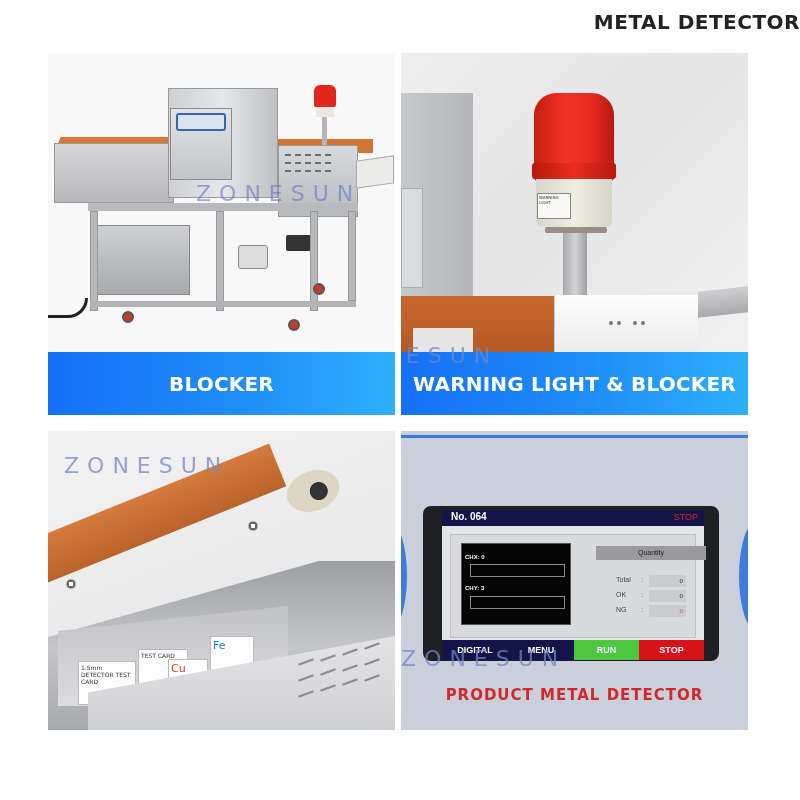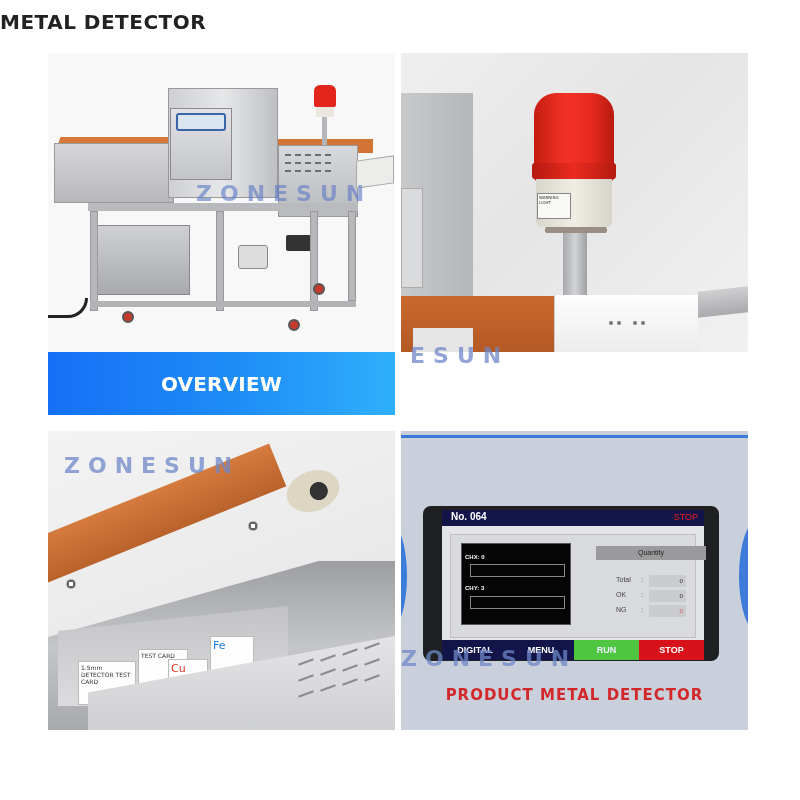--- a/index.html
+++ b/index.html
@@ -1,41 +1,41 @@
 <!DOCTYPE html>
 <html><head>
 <meta charset="utf-8">
 <style>
   * { box-sizing: border-box; margin: 0; padding: 0; }
   html, body { width: 800px; height: 800px; background: #ffffff; overflow: hidden; }
   body { position: relative; font-family: "DejaVu Sans", "Liberation Sans", sans-serif; }
 
   .page-title {
-    position: absolute; left: 0; top: 10px; width: 800px; text-align: left;
+    position: absolute; left: 0; top: 10px; width: 800px; text-align: right;
     font-family: "DejaVu Sans", sans-serif; font-weight: bold; font-size: 20px;
     color: #222; letter-spacing: 0.5px;
   }
 
   .panel { position: absolute; width: 347px; overflow: hidden; }
   .panel .photo { position: absolute; left: 0; top: 0; width: 347px; height: 299px; overflow: hidden; }
   .panel .banner {
     position: absolute; left: 0; top: 299px; width: 347px; height: 63px;
     background: linear-gradient(90deg, #1570f5 0%, #1f8df7 55%, #2eb0fb 100%);
     color: #fff; font-family: "DejaVu Sans", sans-serif; font-weight: bold;
     display: flex; align-items: center; justify-content: center; font-size: 20px;
     letter-spacing: 0.2px;
   }
   #p1 { left: 48px; top: 53px; height: 362px; }
   #p2 { left: 401px; top: 53px; height: 362px; }
   #p3 { left: 48px; top: 431px; height: 362px; }
   #p4 { left: 401px; top: 431px; height: 362px; }
 
   .watermark {
     position: absolute; font-family: "DejaVu Sans", sans-serif; font-size: 22px;
-    letter-spacing: 8px; color: rgba(110,135,200,0.75); font-weight: bold; pointer-events: none;
+    letter-spacing: 8px; color: rgba(110,135,200,0.75); font-weight: normal; pointer-events: none;
     z-index: 5;
   }
 
   
   .p1bg { position:absolute; inset:0; background:#f8f8f8; }
   .m-conv-left { position:absolute; left:6px; top:90px; width:120px; height:60px; background:linear-gradient(#d6d6d8,#b8b8bc); border:1px solid #999; }
   .m-orange-l { position:absolute; left:10px; top:84px; width:120px; height:14px; background:#d8773a; transform:skewX(-20deg); }
   .m-orange-r { position:absolute; left:195px; top:86px; width:130px; height:14px; background:#d27436; }
   .m-head { position:absolute; left:120px; top:35px; width:110px; height:110px; background:linear-gradient(90deg,#cfd0d3,#e6e7e9,#bfc0c3); border:1px solid #999; }
   .m-screen-box { position:absolute; left:122px; top:55px; width:62px; height:72px; background:linear-gradient(#e2e3e6,#c3c4c8); border:1px solid #8a8a8f; }
@@ -154,21 +154,21 @@
     <div class="m-leg" style="left:42px;top:158px;height:100px"></div>
     <div class="m-leg" style="left:168px;top:158px;height:100px"></div>
     <div class="m-leg" style="left:262px;top:158px;height:100px"></div>
     <div class="m-leg" style="left:300px;top:158px;height:90px"></div>
     <div class="m-bar" style="left:42px;top:248px;width:266px"></div>
     <div class="m-wheel" style="left:74px;top:258px"></div>
     <div class="m-wheel" style="left:240px;top:266px"></div>
     <div class="m-wheel" style="left:265px;top:230px"></div>
     <div class="watermark" style="left:148px;top:128px;color:rgba(90,120,200,0.6)">ZONESUN</div>
   </div>
-  <div class="banner">OVERVIEW</div>
+  <div class="banner">BLOCKER</div>
 </div>
 
 <div class="panel" id="p2">
   <div class="photo">
     <div class="p2bg"></div>
     <div class="wl-cab"></div>
     <div class="wl-cab-inner"></div>
     <div class="wl-red"></div>
     <div class="wl-rim"></div>
     <div class="wl-base"></div>
@@ -180,20 +180,21 @@
     <div class="wl-blocker">
       <div class="wl-holes">
         <span style="left:54px;top:26px"></span>
           <span style="left:62px;top:26px"></span>
         <span style="left:78px;top:26px"></span>
           <span style="left:86px;top:26px"></span>
       </div>
     </div>
     <div class="wl-rail"></div>
   </div>
+  <div class="banner">WARNING LIGHT &amp; BLOCKER</div>
   <div class="watermark" style="left:-68px;top:290px">ZONESUN</div>
 </div>
 
 <div class="panel" id="p3">
   <div class="photo">
     <div class="p3bg"></div>
     <div class="ng-roller"></div>
     <div class="ng-box"></div>
     <div class="ng-inner"></div>
     <div class="ng-orange"></div>

